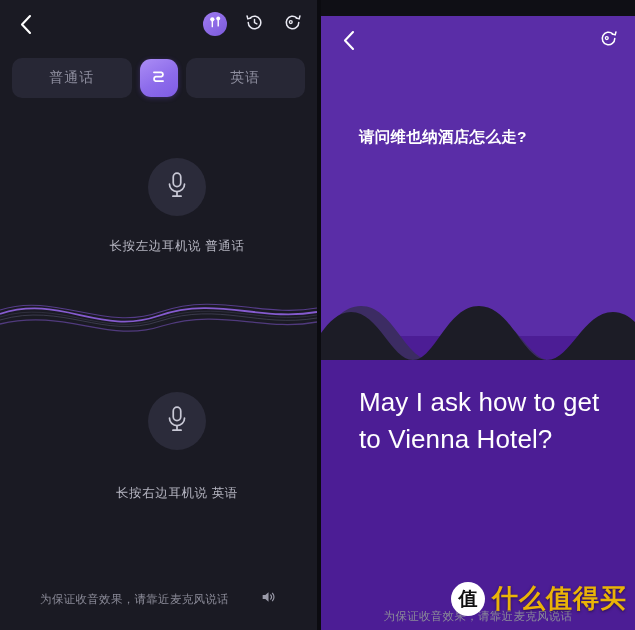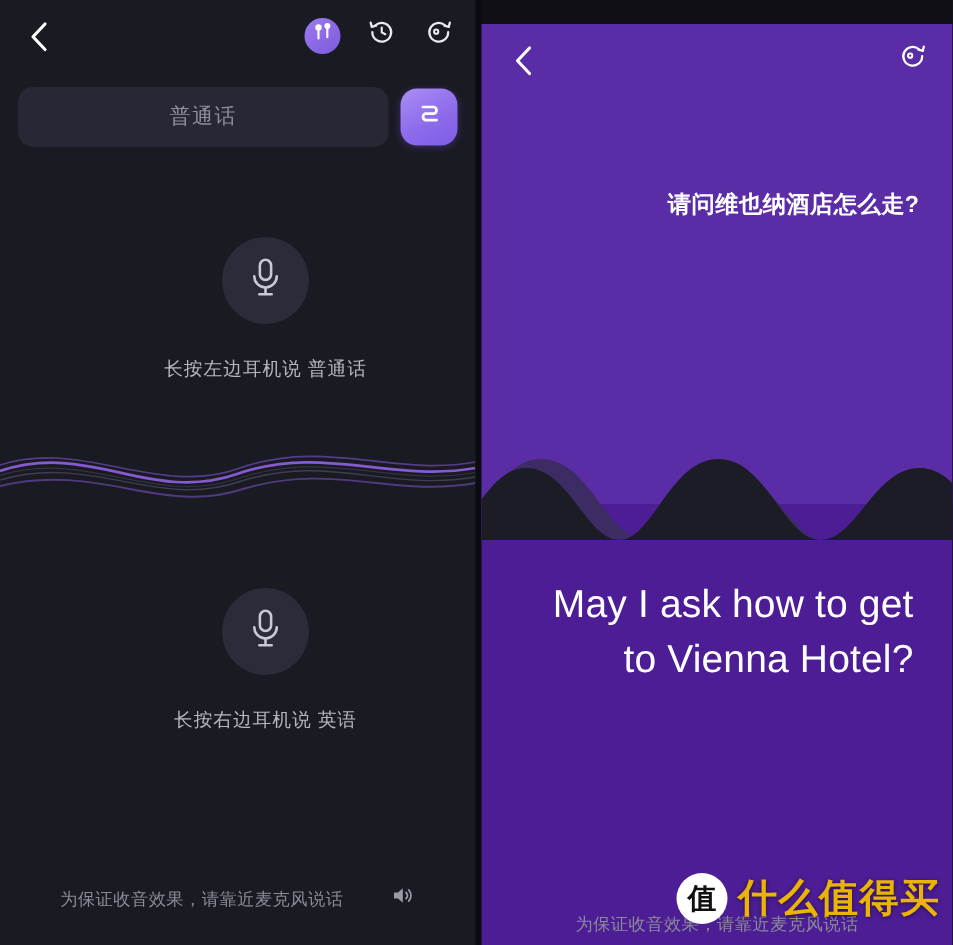--- a/index.html
+++ b/index.html
@@ -2,21 +2,21 @@
 <html><head>
 <meta charset="utf-8">
 <style>
   * { margin:0; padding:0; box-sizing:border-box; }
   html, body {
     width:635px; height:630px;
     background:#16161d;
     font-family:"Liberation Sans","DejaVu Sans",sans-serif;
     overflow:hidden;
   }
-  #app { position:relative; width:635px; height:630px; display:flex; background:#0f0f15;text-align:right; }
+  #app { position:relative; width:635px; height:630px; display:flex; background:#0f0f15; }
 
   
   .left-panel {
     position:relative;
     width:317px; height:630px;
     background:#1a1a23;
     overflow:hidden;
     flex:0 0 317px;
   }
   .panel-gap { width:4px; height:630px; background:#0b0b10; flex:0 0 4px; }
@@ -70,21 +70,21 @@
     cursor:pointer;
     box-shadow:0 1px 5px rgba(120,80,220,.35);
   }
 
   
   .mic-block {
     position:absolute; left:0; width:100%;
     display:flex; flex-direction:column; align-items:center;padding-left:37px;
   }
   .mic-block.top { top:158px; }
-  .mic-block.bottom { top:392px; }
+  .mic-block.bottom { top:392px;gap:13px; }
   .mic-circle {
     width:58px; height:58px; border-radius:50%;
     background:#2b2b3a;
     display:flex; align-items:center; justify-content:center;
     cursor:pointer;
   }
   .mic-hint {
     margin-top:22px;
     color:#b6b6c2;
     font-size:12.5px;
@@ -216,20 +216,21 @@
 
     <div class="lang-row">
       <div class="lang-pill">普通话</div>
       <div class="swap-btn">
         <span>
           <svg width="19" height="19" viewBox="0 0 20 20" fill="none">
             <path d="M5.2 5.6 L13.0 5.6 A2.4 2.4 0 0 1 13.0 10.2 L7.0 10.2 A2.4 2.4 0 0 0 7.0 14.8 L14.8 14.8" stroke="#ffffff" stroke-width="1.9" stroke-linecap="round" stroke-linejoin="round" fill="none"></path>
           </svg>
         </span>
       </div>
+      <div class="lang-pill">英语</div>
     </div>
 
     <div class="mic-block top">
       <div class="mic-circle">
         <span>
           <svg width="26" height="30" viewBox="0 0 24 28" fill="none">
             <rect x="8.5" y="3" width="7" height="12.5" rx="3.5" stroke="#c9c9d6" stroke-width="1.6" fill="none"></rect>
             <path d="M5 13.2 A7 7 0 0 0 19 13.2" stroke="#c9c9d6" stroke-width="1.6" stroke-linecap="round" fill="none"></path>
             <path d="M12 20.4 L12 24.2" stroke="#c9c9d6" stroke-width="1.6" stroke-linecap="round"></path>
             <path d="M8.2 24.4 L15.8 24.4" stroke="#c9c9d6" stroke-width="1.6" stroke-linecap="round"></path>

